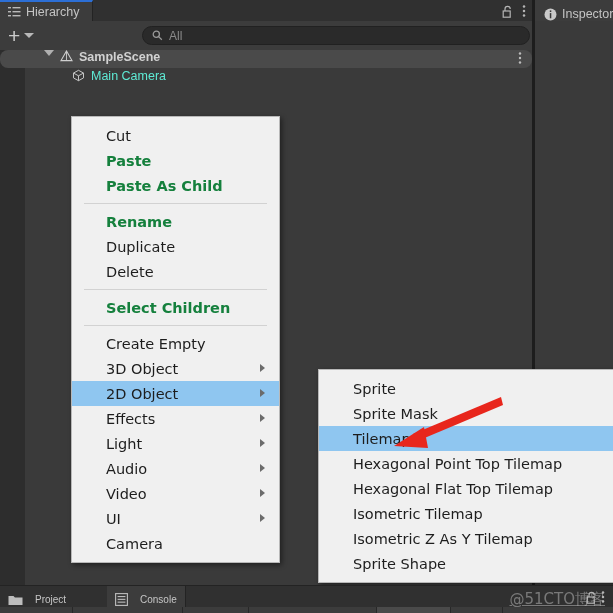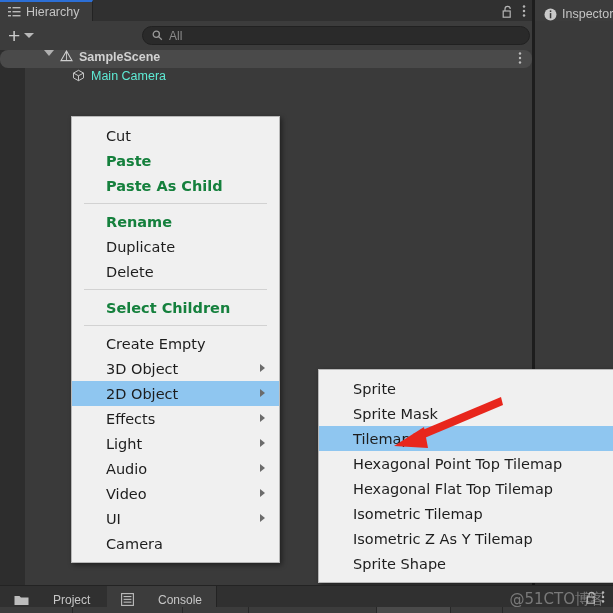--- a/index.html
+++ b/index.html
@@ -106,40 +106,41 @@
   .insp-title { font-size: 12.5px; color: #c4c4c4; white-space: nowrap; }
   .insp-body { position: absolute; left: 0; top: 21px; width: 78px; height: 564px; background: #3a3a3a; }
 
   
   .bottom-bar {
     position: absolute; left: 0; bottom: 0; width: 613px; height: 28px;
     background: #303030; border-top: 1px solid #232323;
   }
   .b-tab {
     position: absolute; top: 0; height: 27px;
-    display: flex; align-items: center; gap: 24px; padding: 0 14px;
-    font-size: 12px; color: #c6c6c6; white-space: nowrap;
+    display: flex; align-items: center; gap: 12px; padding: 0 8px;
+    font-size: 10px; color: #c6c6c6; white-space: nowrap;
   }
   .b-tab.active { background: #3c3c3c; border-right: 1px solid #232323; }
   .bottom-right {
     position: absolute; right: 8px; top: 4px;
     display: flex; align-items: center; gap: 4px;
   }
   .bottom-strip {
     position: absolute; left: 0; bottom: 0; width: 613px; height: 6px;
     background: #3c3c3c;
   }
   .bs-seg { position: absolute; bottom: 0; height: 6px; border-left: 1px solid #282828; }
 
   
   .watermark {
     position: absolute; right: 8px; bottom: 4px;
     font-size: 15px; color: rgba(210,210,210,0.45);
     font-family: "DejaVu Sans", sans-serif; letter-spacing: 0px;
     white-space: nowrap;
+    text-decoration: underline;
   }
 
   
   .menu {
     position: absolute; background: #f0f0f0;
     border: 1px solid #b8b8b8;
     box-shadow: 2px 2px 5px rgba(0,0,0,0.45);
     padding: 6px 0;
   }
   #ctx-menu { left: 71px; top: 116px; width: 209px; }

